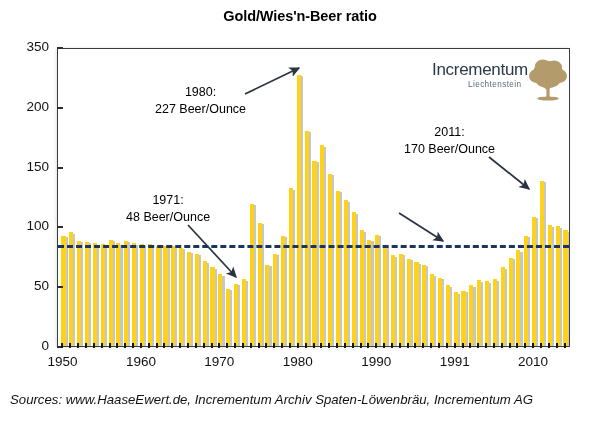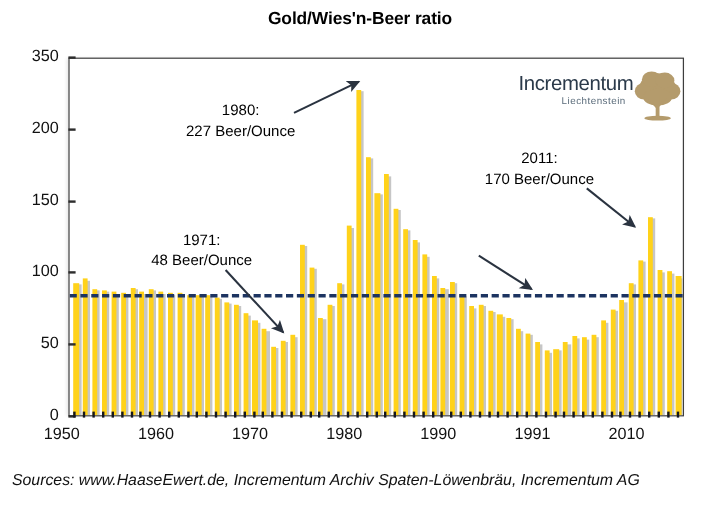--- a/index.html
+++ b/index.html
@@ -70,20 +70,21 @@
   }
   .ytick-mark {
     position: absolute;
     left: 57px;
     width: 6px;
     height: 2px;
     background: #2d2d2d;
   }
   .xtick-label {
     position: absolute;
+    text-align: center;
     font-size: 13.5px;
     color: #111111;
     width: 52px;
   }
   .xtick-mark {
     position: absolute;
     width: 2px;
     height: 5px;
     background: #15171f;
     bottom: 0;

